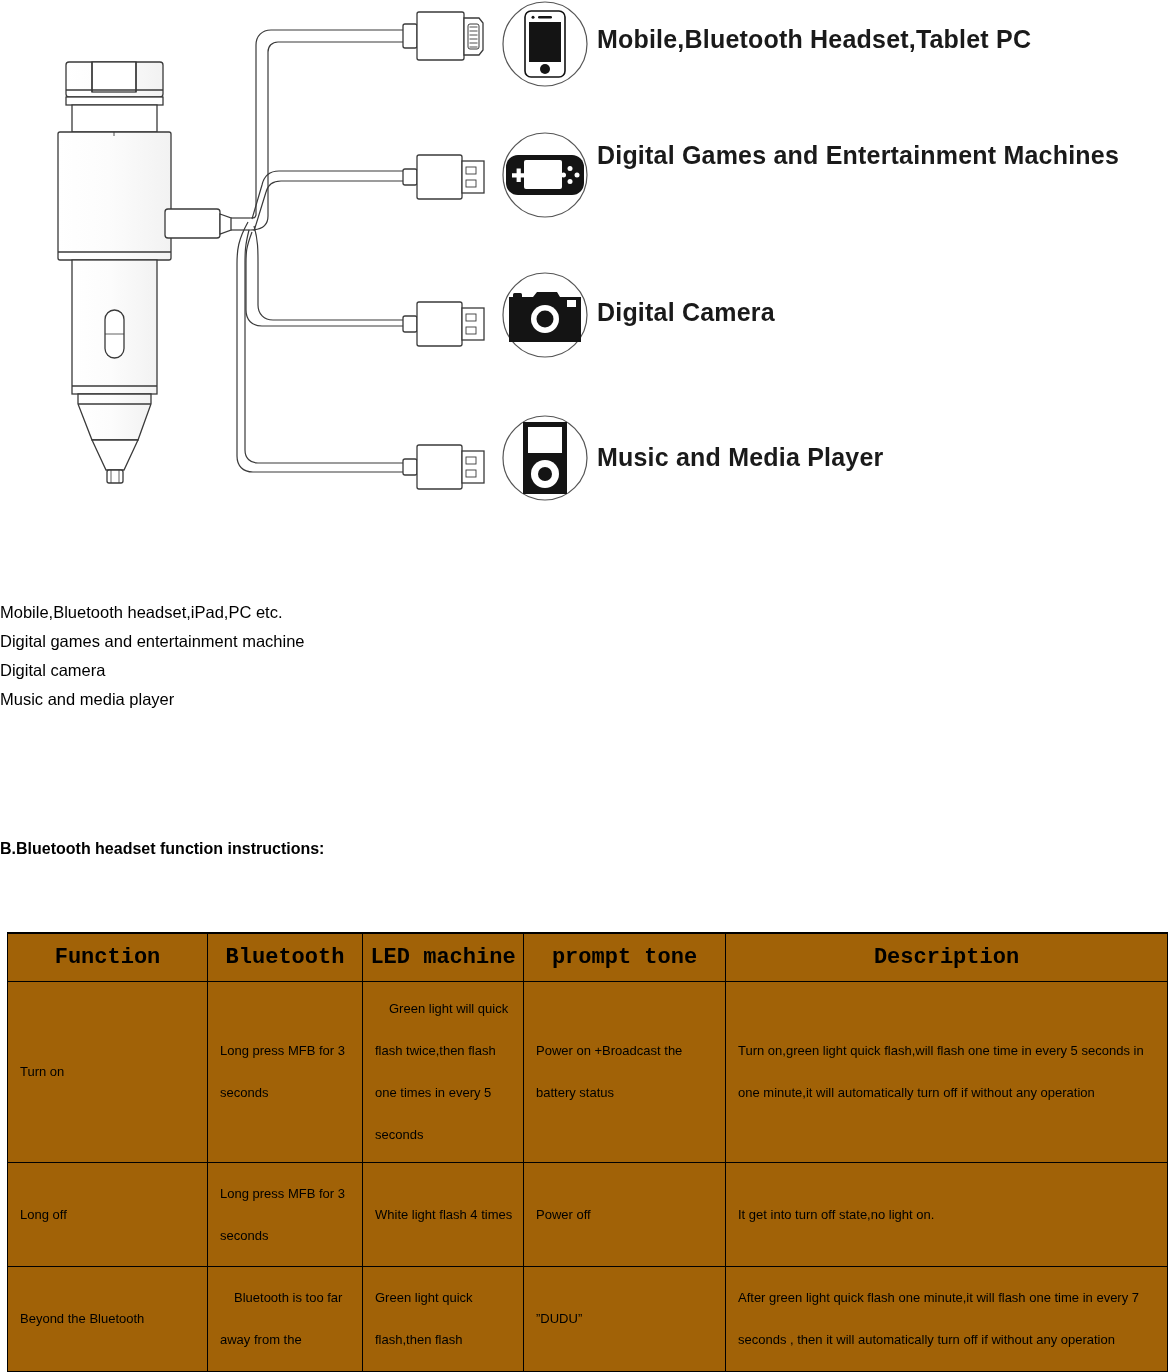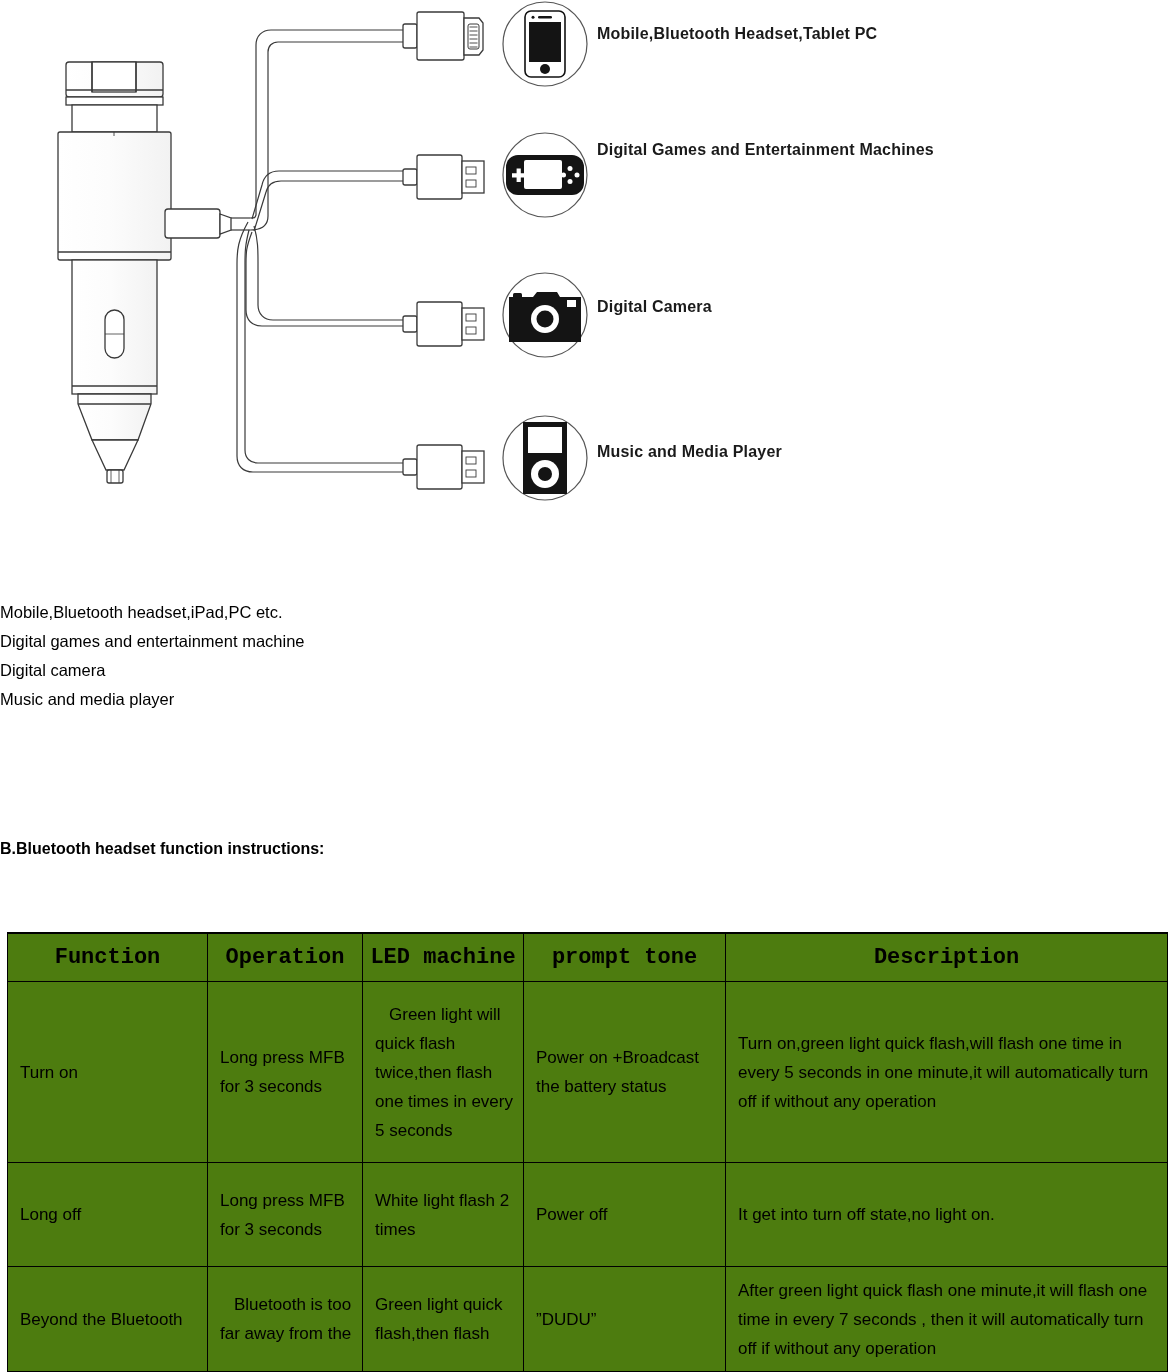--- a/index.html
+++ b/index.html
@@ -26,21 +26,21 @@
   }
   #diagram-svg {
     position: absolute;
     left: 0;
     top: 0;
   }
 
   .device-label {
     position: absolute;
     font-family: "Liberation Sans", sans-serif;
-    font-size: 16px;
+    font-size: 25px;
     font-weight: 600;
     letter-spacing: 0.2px;
     color: #1a1a1a;
     white-space: nowrap;
     text-align: right;
   }
   .device-label-0 { left: 597px; top: 25px; }
   .device-label-1 { left: 597px; top: 141px; }
   .device-label-2 { left: 597px; top: 298px; }
   .device-label-3 { left: 597px; top: 443px; }
@@ -77,42 +77,42 @@
     left: 7px;
     top: 932px;
     width: 1161px;
     border-collapse: collapse;
     table-layout: fixed;
   }
   #spec-table td, #spec-table th {
     border: 1px solid #000000;
     padding: 0;
     vertical-align: middle;
-    background: #4d7c0f;
+    background: #a16207;
   }
   #spec-table thead th {
     border-top: 2px solid #000000;
     height: 47px;
     text-align: center;
     font-family: "Liberation Mono", monospace;
     font-weight: bold;
     font-size: 22px;
     letter-spacing: 0px;
   }
   #spec-table thead th.h-func { font-size: 22px; }
   .col-1 { width: 200px; }
   .col-2 { width: 155px; }
   .col-3 { width: 161px; }
   .col-4 { width: 202px; }
   .col-5 { width: 442px; }
 
   #spec-table tbody td {
     font-family: "Liberation Sans", sans-serif;
-    font-size: 17px;
-    line-height: 29px;
+    font-size: 13px;
+    line-height: 42px;
     color: #000000;
   }
   .cell-inner {
     padding: 4px 10px 4px 12px;
   }
   .cell-inner.indent {
     text-indent: 14px;
   }
   .cell-center {
     text-align: left;
@@ -281,21 +281,21 @@
   <colgroup>
     <col class="col-1">
       <col class="col-2">
       <col class="col-3">
       <col class="col-4">
       <col class="col-5">
   </colgroup>
   <thead>
     <tr>
       <th class="h-func">Function</th>
-      <th>Operation</th>
+      <th>Bluetooth</th>
       <th>LED machine</th>
       <th>prompt tone</th>
       <th>Description</th>
     </tr>
   </thead>
   <tbody>
     <tr class="row-turn-on">
       <td>
         <div class="cell-inner">Turn on</div>
       </td>
@@ -313,21 +313,21 @@
       </td>
     </tr>
     <tr class="row-turn-off">
       <td>
         <div class="cell-inner">Long off</div>
       </td>
       <td>
         <div class="cell-inner">Long press MFB for 3 seconds</div>
       </td>
       <td>
-        <div class="cell-inner">White light flash 2 times</div>
+        <div class="cell-inner">White light flash 4 times</div>
       </td>
       <td>
         <div class="cell-inner cell-center">Power off</div>
       </td>
       <td>
         <div class="cell-inner">It get into turn off state,no light on.</div>
       </td>
     </tr>
     <tr class="row-beyond">
       <td>

